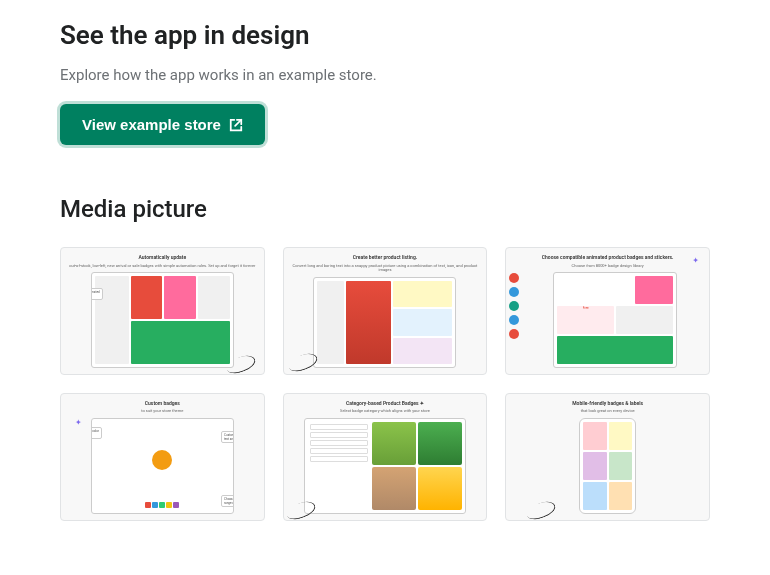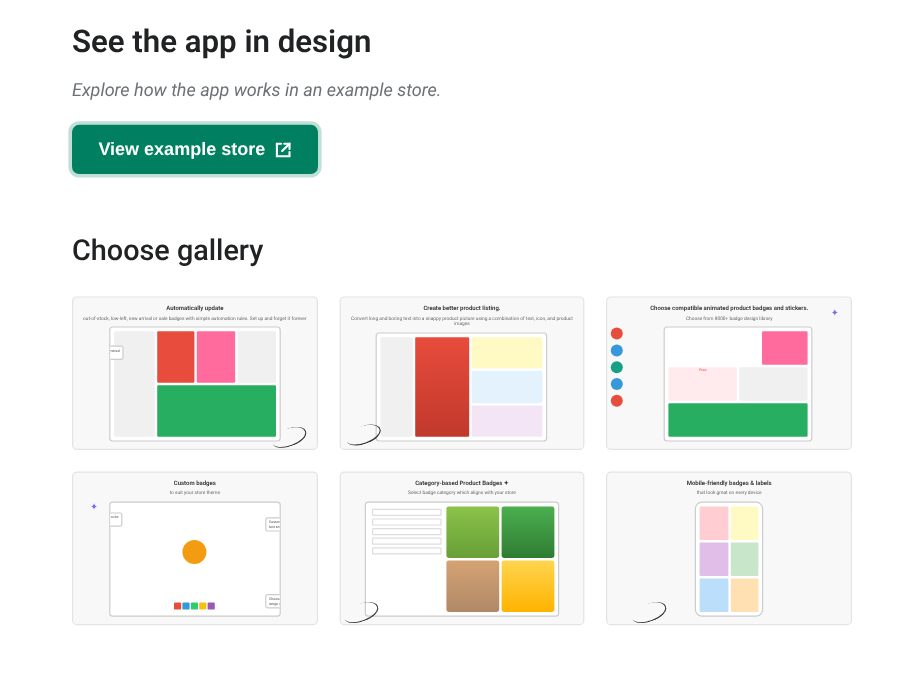--- a/index.html
+++ b/index.html
@@ -16,21 +16,20 @@
     .section-heading {
       font-size: 26px;
       font-weight: 600;
       color: #202223;
       margin-bottom: 16px;
     }
     .section-description {
       font-size: 15px;
       color: #6d7175;
       margin-bottom: 20px;
-      font-style: italic;
     }
     .btn-primary {
       display: inline-flex;
       align-items: center;
       gap: 8px;
       background: #008060;
       color: #ffffff;
       border: none;
       border-radius: 6px;
       padding: 12px 22px;
@@ -231,21 +230,21 @@
       <svg viewBox="0 0 16 16" fill="none" stroke="currentColor" stroke-width="2" stroke-linecap="round">
         <path d="M6 2H2v12h12v-4"></path>
         <path d="M9 2h5v5"></path>
         <path d="M14 2L7 9"></path>
       </svg>
     </span>
   </button>
 </section>
 
 <section class="media-section">
-  <h2 class="media-heading">Choose gallery</h2>
+  <h2 class="media-heading">Media picture</h2>
   <div class="gallery-grid">
 
     <div class="gallery-item">
       <div class="thumb-caption">Automatically update</div>
       <div class="thumb-subcaption">out-of-stock, low-left, new arrival or sale badges with simple automation rules. Set up and forget it forever</div>
       <div class="thumb-device">
         <div class="callout-box" style="left:-18px; top:15px;">Setup automated<br>rules once</div>
         <div class="device-inner">
           <div class="inner-block inner-sidebar"></div>
           <div class="inner-main">

